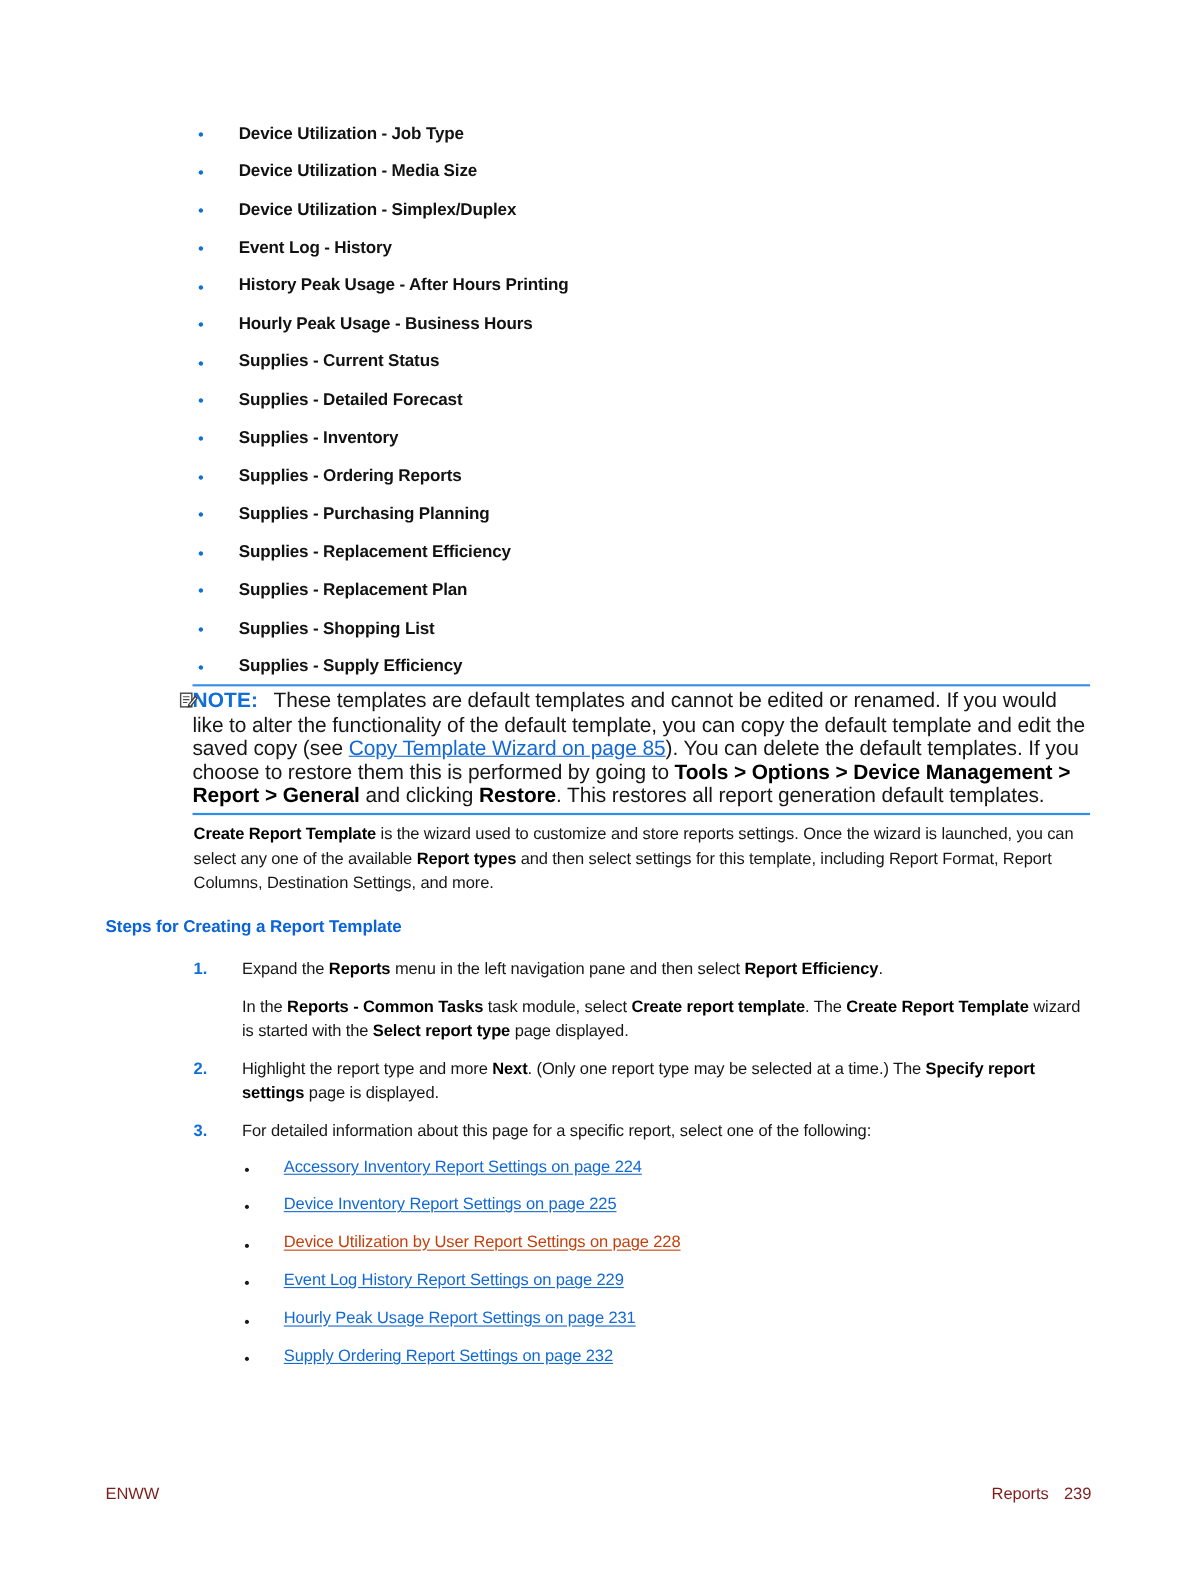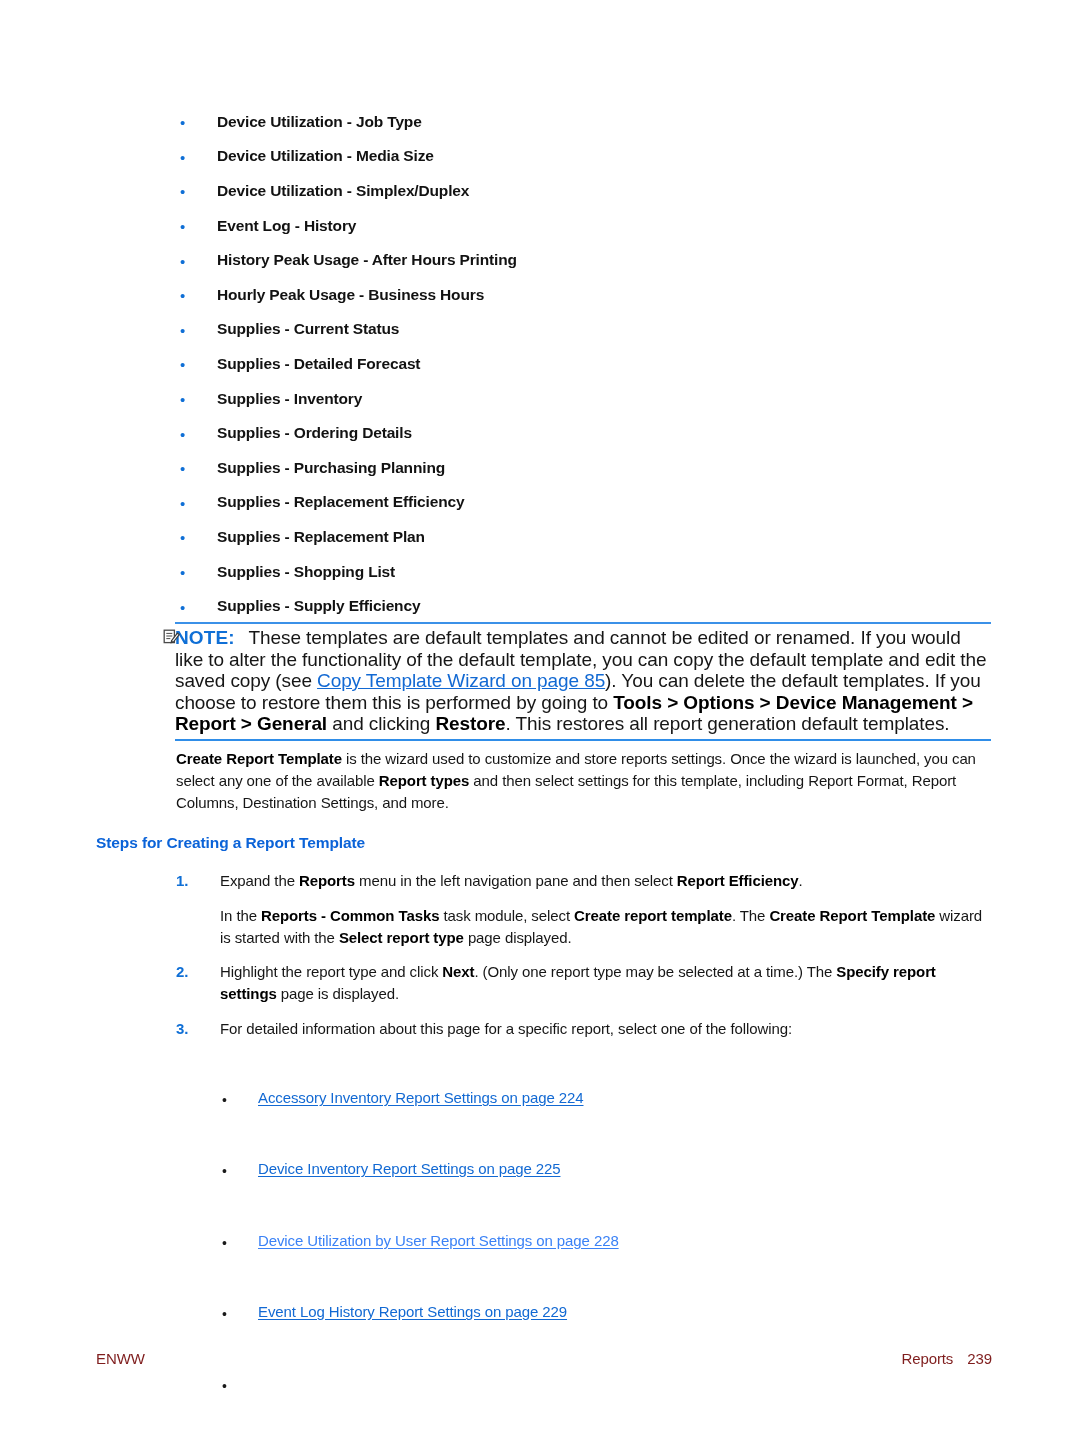--- a/index.html
+++ b/index.html
@@ -150,21 +150,20 @@
   .link-list {
     position: absolute;
     left: 222px;
     top: 1050px;
     width: 770px;
   }
   .link-list .row {
     display: flex;
     align-items: flex-start;
     height: 34.4px;
-    margin-top: 37px;
   }
   .link-list .bullet {
     flex: 0 0 36px;
     width: 36px;
     color: #1a1a1a;
     font-size: 14px;
     line-height: 21px;
     padding-top: 3px;
   }
   .link-list .bullet::before { content: "\2022"; }
@@ -229,21 +228,21 @@
       <div class="row">
         <span class="bullet" style="color: rgb(15, 111, 214);"></span>
         <span class="label">Supplies - Detailed Forecast</span>
       </div>
       <div class="row">
         <span class="bullet" style="color: rgb(15, 111, 214);"></span>
         <span class="label">Supplies - Inventory</span>
       </div>
       <div class="row">
         <span class="bullet" style="color: rgb(15, 111, 214);"></span>
-        <span class="label">Supplies - Ordering Details</span>
+        <span class="label">Supplies - Ordering Reports</span>
       </div>
       <div class="row">
         <span class="bullet" style="color: rgb(15, 111, 214);"></span>
         <span class="label">Supplies - Purchasing Planning</span>
       </div>
       <div class="row">
         <span class="bullet" style="color: rgb(15, 111, 214);"></span>
         <span class="label">Supplies - Replacement Efficiency</span>
       </div>
       <div class="row">
@@ -286,21 +285,21 @@
       <div class="step">
         <span class="num">1.</span>
         <span class="txt">
           <div><span>Expand the </span><b>Reports</b><span> menu in the left navigation pane and then select </span><b>Report Efficiency</b><span>.</span></div>
           <div class="cont"><span>In the </span><b>Reports - Common Tasks</b><span> task module, select </span><b>Create report template</b><span>. The </span><b>Create Report Template</b><span> wizard is started with the </span><b>Select report type</b><span> page displayed.</span></div>
         </span>
       </div>
       <div class="step">
         <span class="num">2.</span>
         <span class="txt">
-          <div><span>Highlight the report type and click </span><b>Next</b><span>. (Only one report type may be selected at a time.) The </span><b>Specify report settings</b><span> page is displayed.</span></div>
+          <div><span>Highlight the report type and more </span><b>Next</b><span>. (Only one report type may be selected at a time.) The </span><b>Specify report settings</b><span> page is displayed.</span></div>
         </span>
       </div>
       <div class="step">
         <span class="num">3.</span>
         <span class="txt">
           <div><span>For detailed information about this page for a specific report, select one of the following:</span></div>
         </span>
       </div>
     </div>
 
@@ -308,28 +307,29 @@
       <div class="row">
         <span class="bullet" style="color: rgb(26, 26, 26);"></span>
         <a href="#" style="color: rgb(18, 105, 211);">Accessory Inventory Report Settings on page 224</a>
       </div>
       <div class="row">
         <span class="bullet" style="color: rgb(26, 26, 26);"></span>
         <a href="#" style="color: rgb(18, 105, 211);">Device Inventory Report Settings on page 225</a>
       </div>
       <div class="row">
         <span class="bullet" style="color: rgb(26, 26, 26);"></span>
-        <a href="#" style="color: #3b82f6;">Device Utilization by User Report Settings on page 228</a>
+        <a href="#" style="color: #c2410c;">Device Utilization by User Report Settings on page 228</a>
       </div>
       <div class="row">
         <span class="bullet" style="color: rgb(26, 26, 26);"></span>
         <a href="#" style="color: rgb(18, 105, 211);">Event Log History Report Settings on page 229</a>
       </div>
       <div class="row">
         <span class="bullet" style="color: rgb(26, 26, 26);"></span>
+        <a href="#" style="color: rgb(18, 105, 211);">Hourly Peak Usage Report Settings on page 231</a>
       </div>
       <div class="row">
         <span class="bullet" style="color: rgb(26, 26, 26);"></span>
         <a href="#" style="color: rgb(18, 105, 211);">Supply Ordering Report Settings on page 232</a>
       </div>
     </div>
 
   <div class="footer">
     <span>ENWW</span>
     <span class="right">

